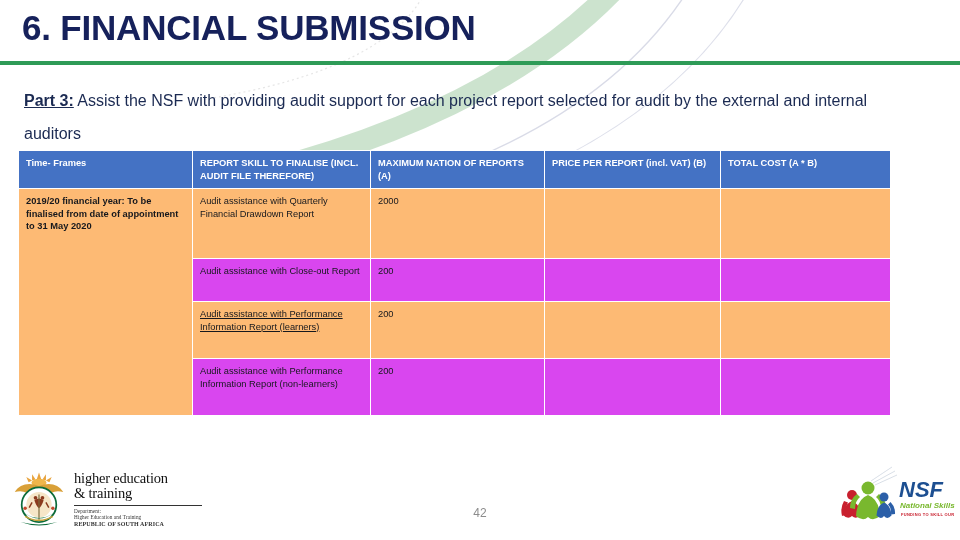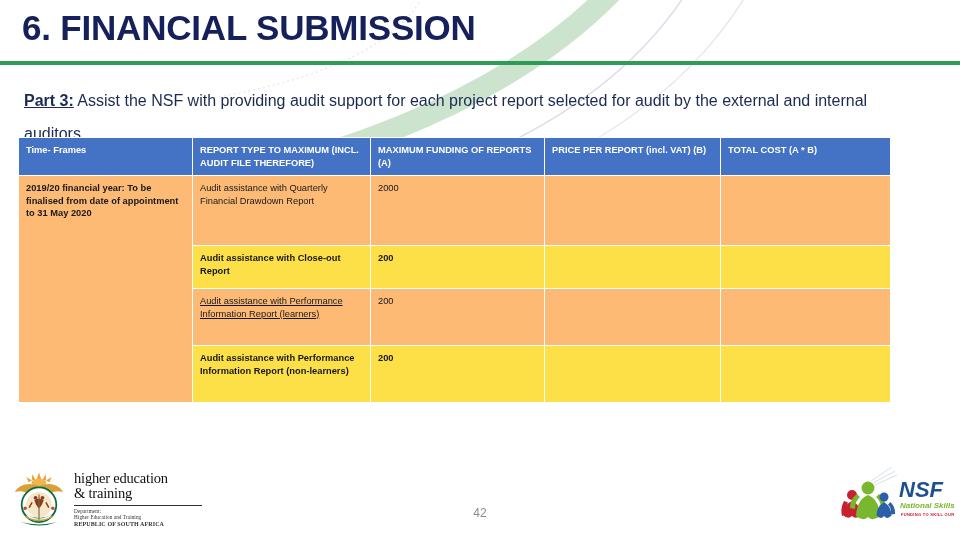--- a/index.html
+++ b/index.html
@@ -73,21 +73,21 @@
   }
   #body-text .lead {
     font-weight: bold;
     text-decoration: underline;
   }
 
   
   #cost-table {
     position: absolute;
     left: 18px;
-    top: 137px;
+    top: 150px;
     width: 872px;
     border-collapse: collapse;
     table-layout: fixed;
     z-index: 3;
   }
   #cost-table th,
   #cost-table td {
     vertical-align: top;
     padding: 6px 7px 6px 7px;
     border: 1.5px solid #ffffff;
@@ -113,21 +113,21 @@
   .col-e { width: 170px; }
 
   td.timeframe {
     background: #CFD5EA;
     font-weight: bold;
     font-size: 9.6px;
     line-height: 23px;
     padding-top: 9px;
   }
   tr.band-dark td { background: #fdba74; }
-  tr.band-light td { background: #fde047; font-weight: bold; }
+  tr.band-light td { background: #d946ef; }
 
   tr.r1 td { height: 57px; }
   tr.r2 td { height: 30px; }
   tr.r3 td { height: 44px; }
   tr.r4 td { height: 44px; }
 
   tr.r1 td.body-cell { padding-top: 19px; }
   tr.r2 td.body-cell { padding-top: 8px; }
   tr.r3 td.body-cell { padding-top: 8px; text-decoration: underline; }
   tr.r4 td.body-cell { padding-top: 8px; margin-left: 32px; }
@@ -218,22 +218,22 @@
     <colgroup>
       <col class="col-a">
         <col class="col-b">
         <col class="col-c">
         <col class="col-d">
         <col class="col-e">
     </colgroup>
     <thead>
       <tr>
         <th class="plain">Time- Frames</th>
-        <th>REPORT TYPE TO MAXIMUM (INCL. AUDIT FILE THEREFORE)</th>
-        <th>MAXIMUM FUNDING OF REPORTS (A)</th>
+        <th>REPORT SKILL TO FINALISE (INCL. AUDIT FILE THEREFORE)</th>
+        <th>MAXIMUM NATION OF REPORTS (A)</th>
         <th>PRICE PER REPORT (incl. VAT) (B)</th>
         <th>TOTAL COST (A * B)</th>
       </tr>
     </thead>
     <tbody>
       <tr class="band-dark r1">
         <td class="timeframe" rowspan="4">2019/20 financial year: To be finalised from date of appointment to 31 May 2020</td>
         <td class="body-cell">Audit assistance with Quarterly Financial Drawdown Report</td>
         <td class="num-cell">2000</td>
         <td class="num-cell"></td>

